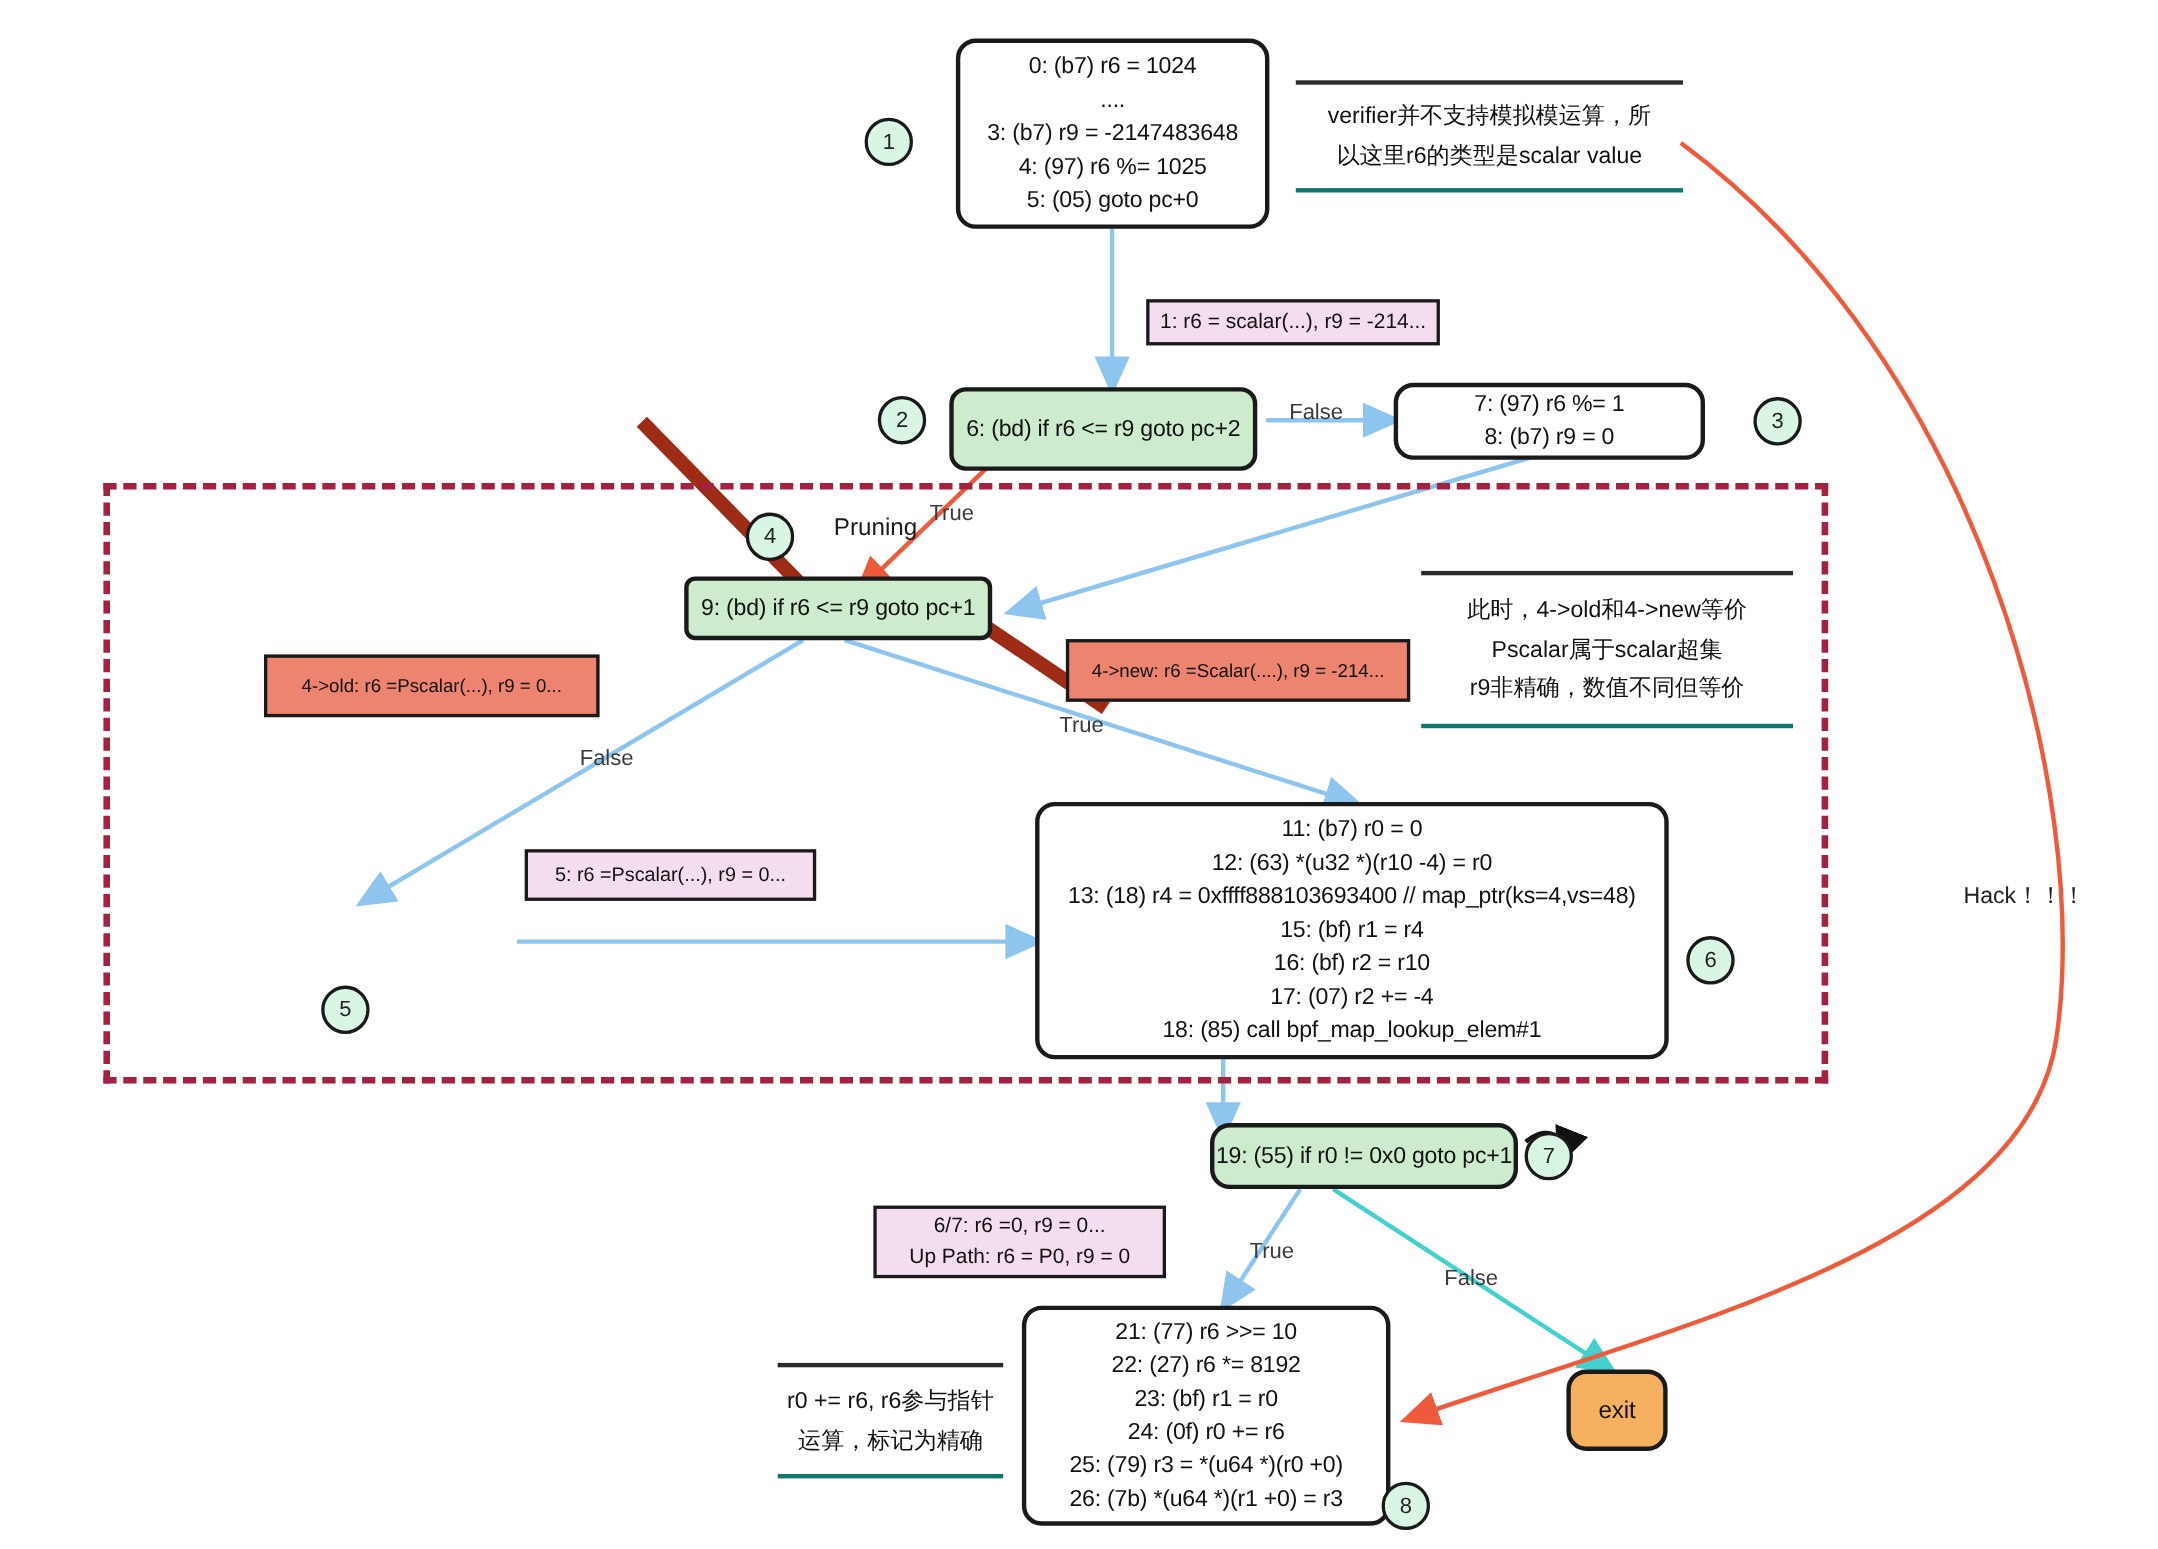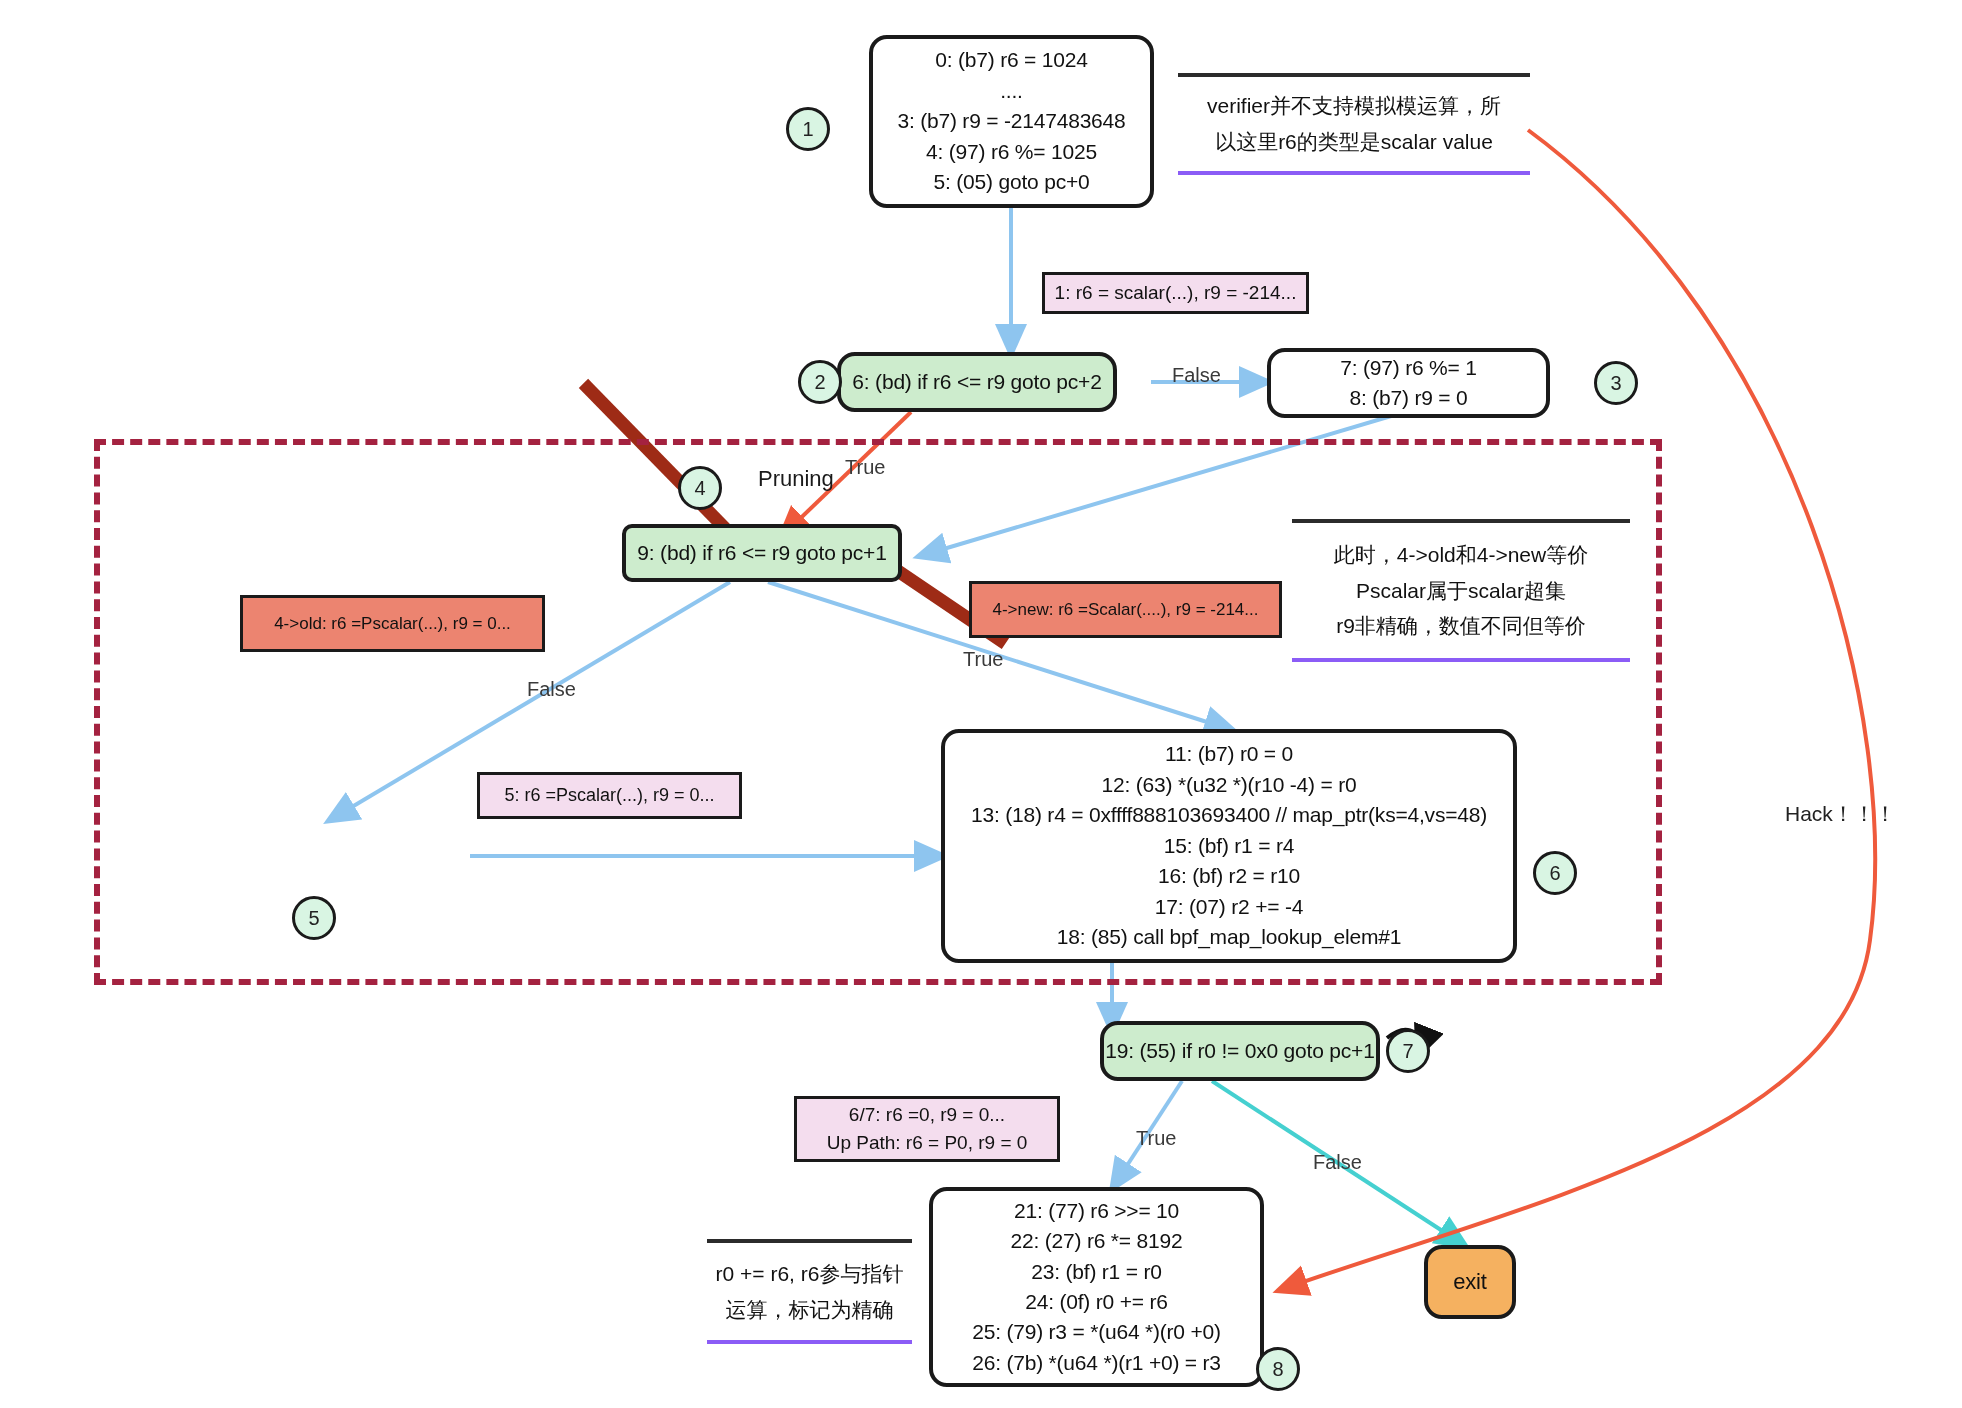--- a/index.html
+++ b/index.html
@@ -76,21 +76,21 @@
     white-space: nowrap;
     padding: 4px 10px;
   }
   .tag.pink { background: #f4ddee; }
   .tag.salmon { background: #ec8470; }
 
   .note {
     position: absolute;
     box-sizing: border-box;
     border-top: 4px solid #2b2b2b;
-    border-bottom: 4px solid #8b5cf6;
+    border-bottom: 4px solid #0f766e;
     display: flex;
     flex-direction: column;
     align-items: center;
     justify-content: center;
     text-align: center;
     font-size: 21px;
     line-height: 1.7;
     color: #111;
     padding: 14px 6px;
   }
@@ -173,21 +173,21 @@
 
   <div class="node rounded" style="left:869px; top:35px; width:285px; height:173px;">
     <div class="ln">0: (b7) r6 = 1024</div>
     <div class="ln">....</div>
     <div class="ln">3: (b7) r9 = -2147483648</div>
     <div class="ln">4: (97) r6 %= 1025</div>
     <div class="ln">5: (05) goto pc+0</div>
   </div>
   <div class="idcircle" style="left:786px; top:107px;">1</div>
 
-  <div class="node rounded green" style="left:837px; top:352px; width:280px; height:60px;">
+  <div class="node rounded green" style="left:863px; top:352px; width:280px; height:76px;border-radius:15px;">
     <div class="ln">6: (bd) if r6 &lt;= r9 goto pc+2</div>
   </div>
   <div class="idcircle" style="left:798px; top:360px;">2</div>
 
   <div class="node rounded" style="left:1267px; top:348px; width:283px; height:70px;">
     <div class="ln">7: (97) r6 %= 1</div>
     <div class="ln">8: (b7) r9 = 0</div>
   </div>
   <div class="idcircle" style="left:1594px; top:361px;">3</div>
 

